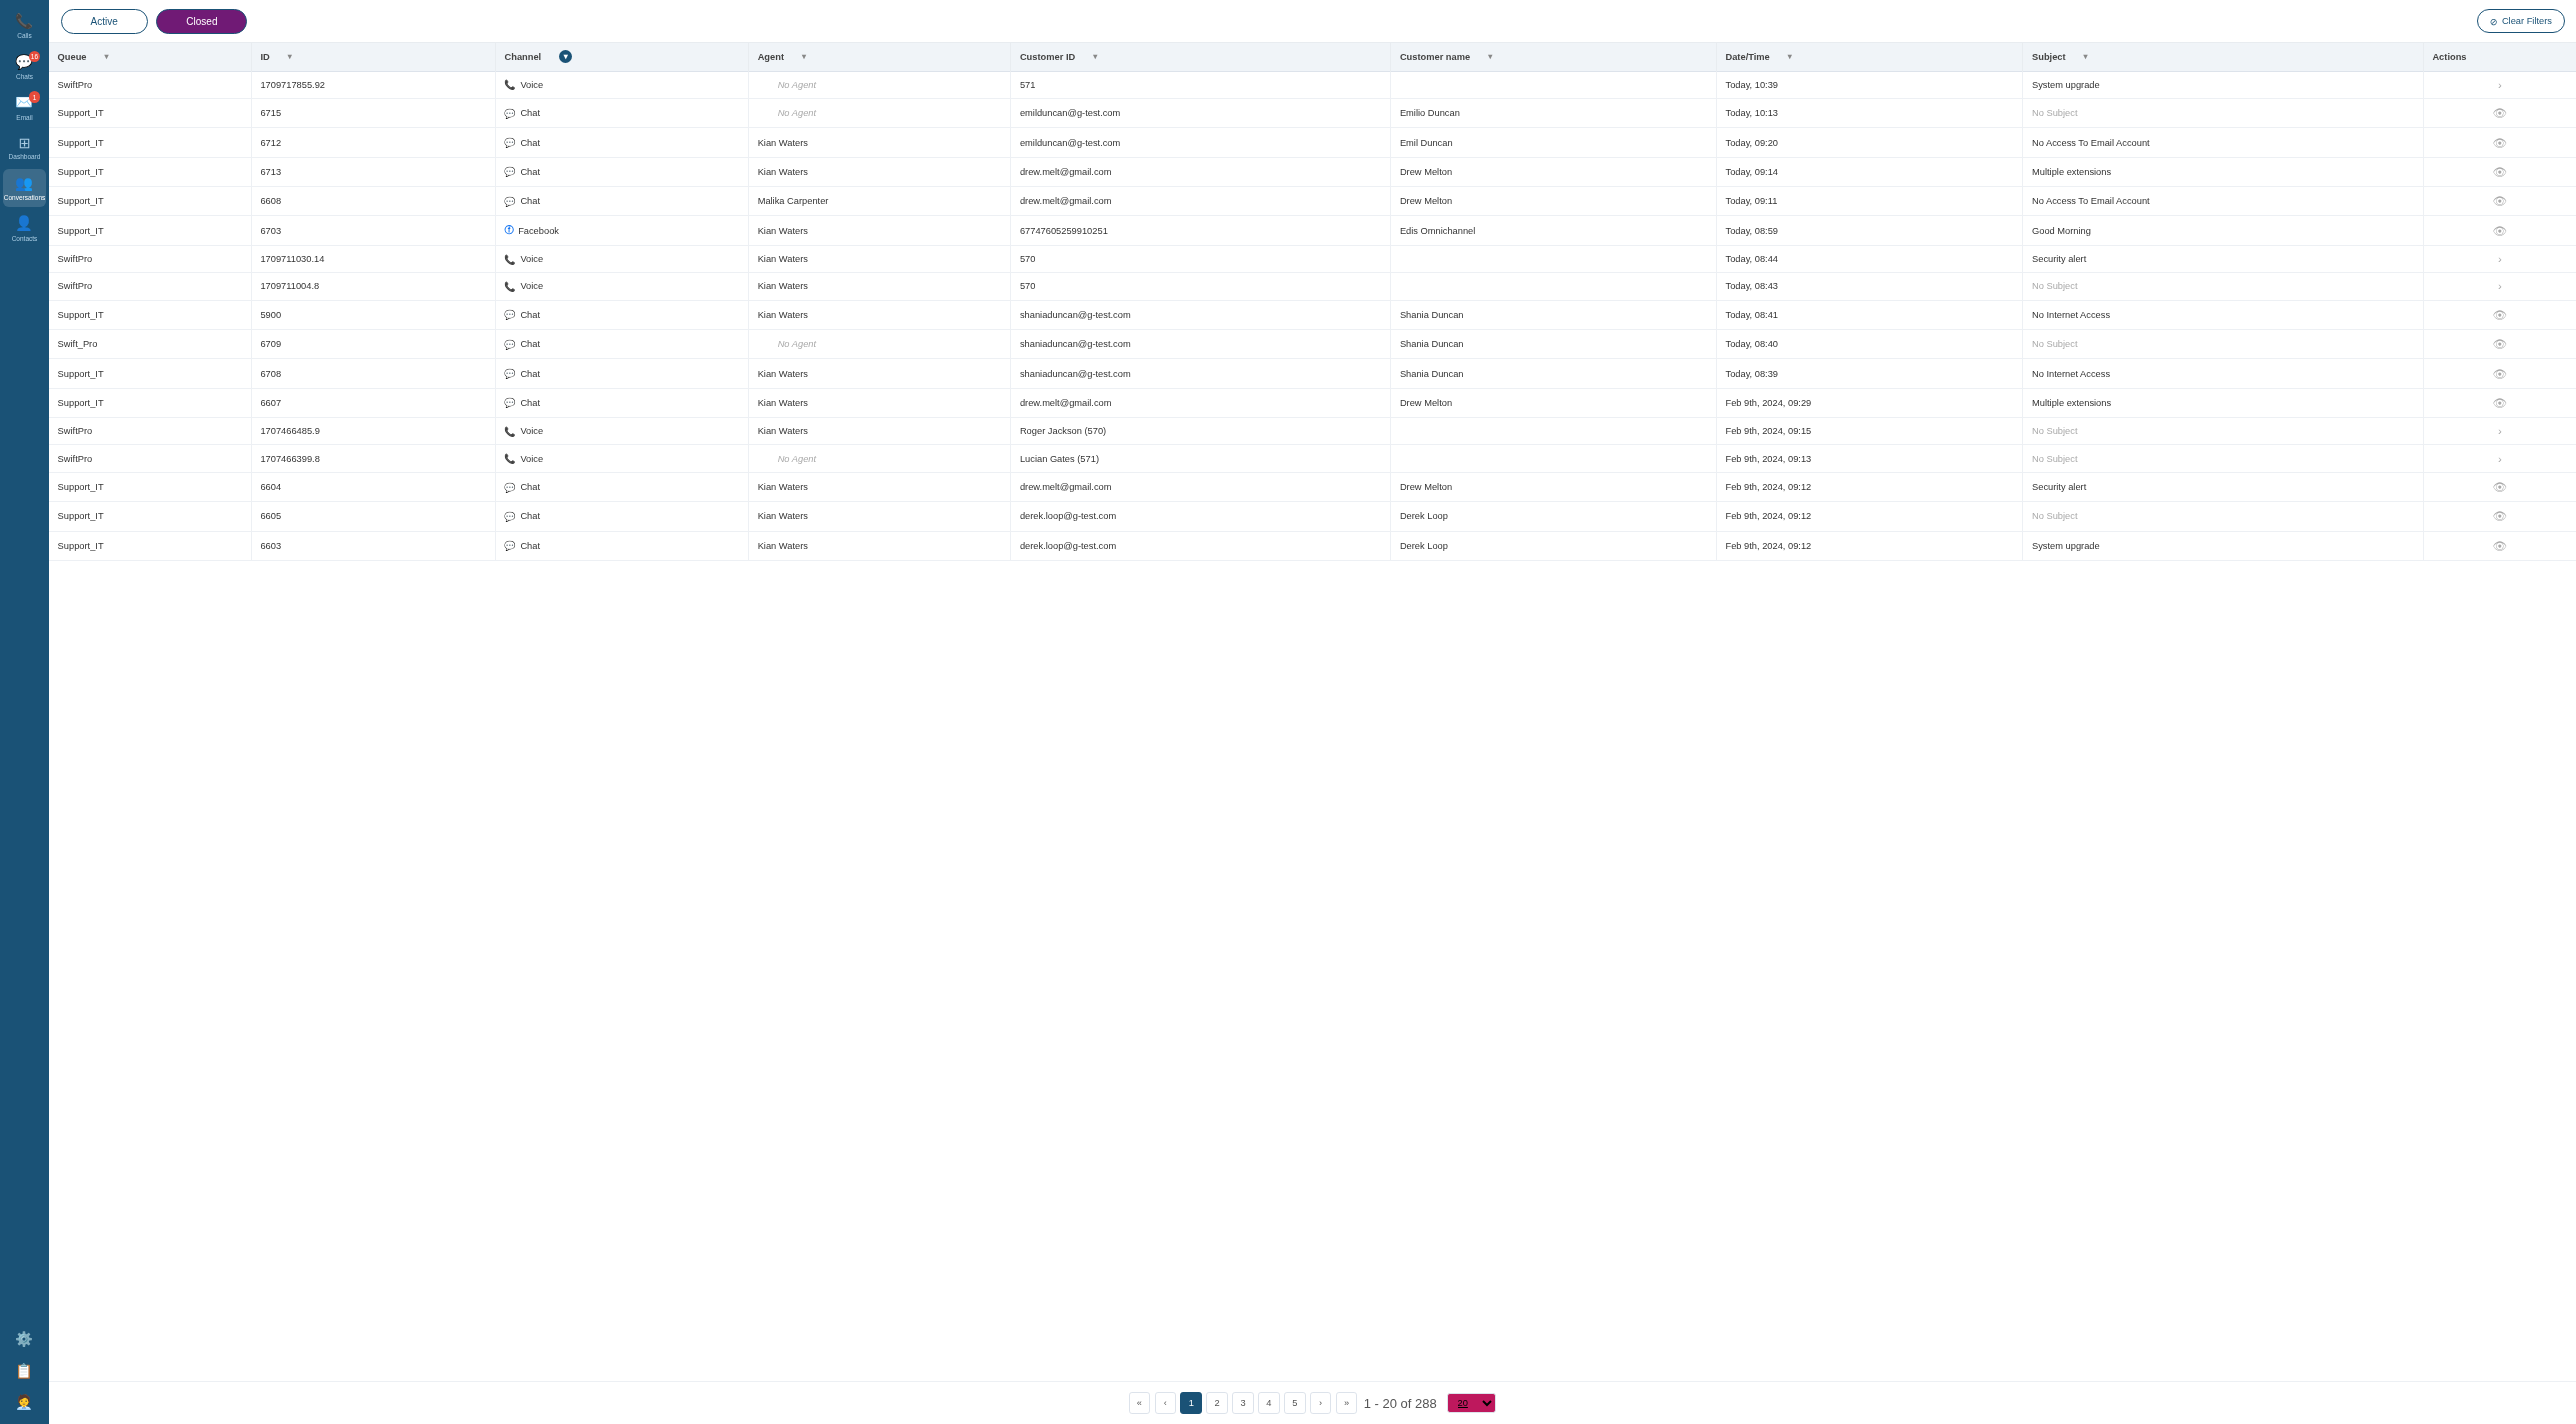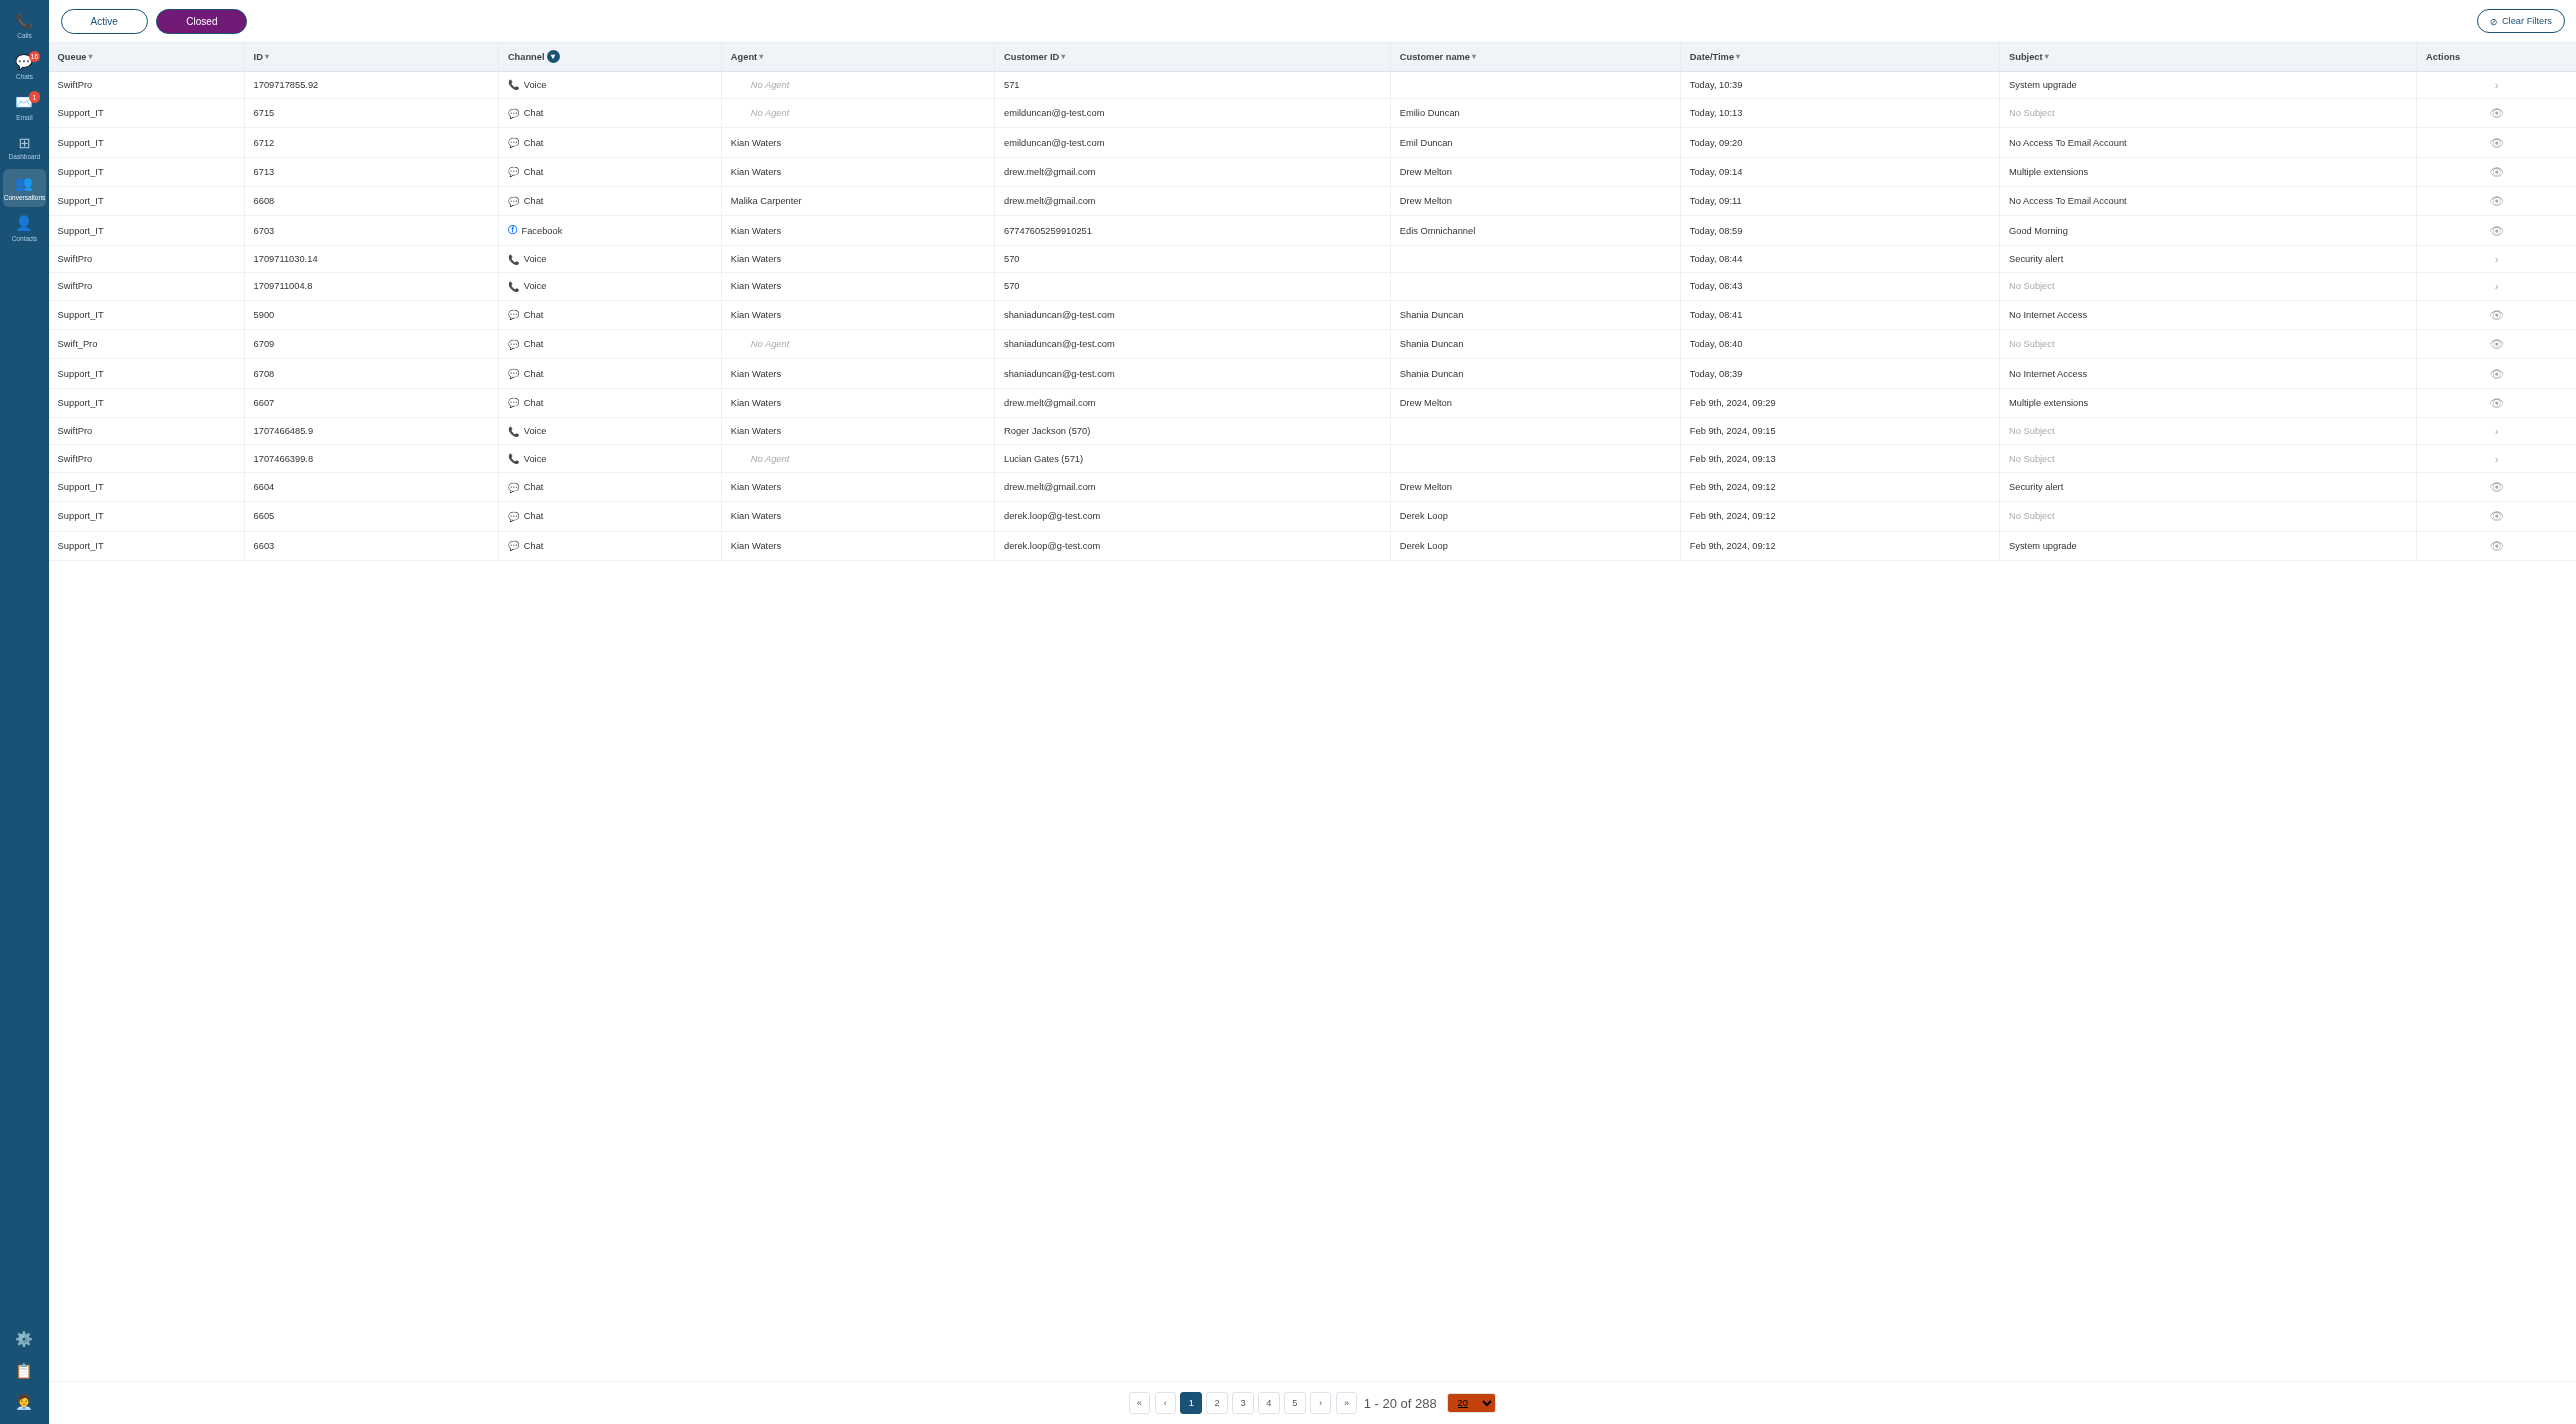--- a/index.html
+++ b/index.html
@@ -126,21 +126,21 @@
       color: #444;
       white-space: nowrap;
       border-right: 0.7px solid #e8ecf0;
       position: relative;
     }
     th:last-child { border-right: none; }
 
     .th-inner {
       display: flex;
       align-items: center;
-      gap: 2px;
+      gap: 18px;
     }
     .filter-icon {
       color: #888;
       font-size: 8px;
       cursor: pointer;
     }
     .filter-icon.active {
       background: #1a5276;
       color: #fff;
       border-radius: 50%;
@@ -217,21 +217,21 @@
       margin-left: 2px;
       color: #555;
       font-size: 13px;
     }
     .page-size-select {
       margin-left: 5.8px;
       padding: 2.9px 5.8px;
       border: 0.7px solid #dde3eb;
       border-radius: 2.9px;
       font-size: 9.3px;
-      background: #c2410c;
+      background: #be185d;
       cursor: pointer;
       text-decoration: underline;
     }
   </style>
 </head>
 <body>
 
 <nav class="sidebar">
   <div class="sidebar-item">
     <span class="icon">📞</span>

